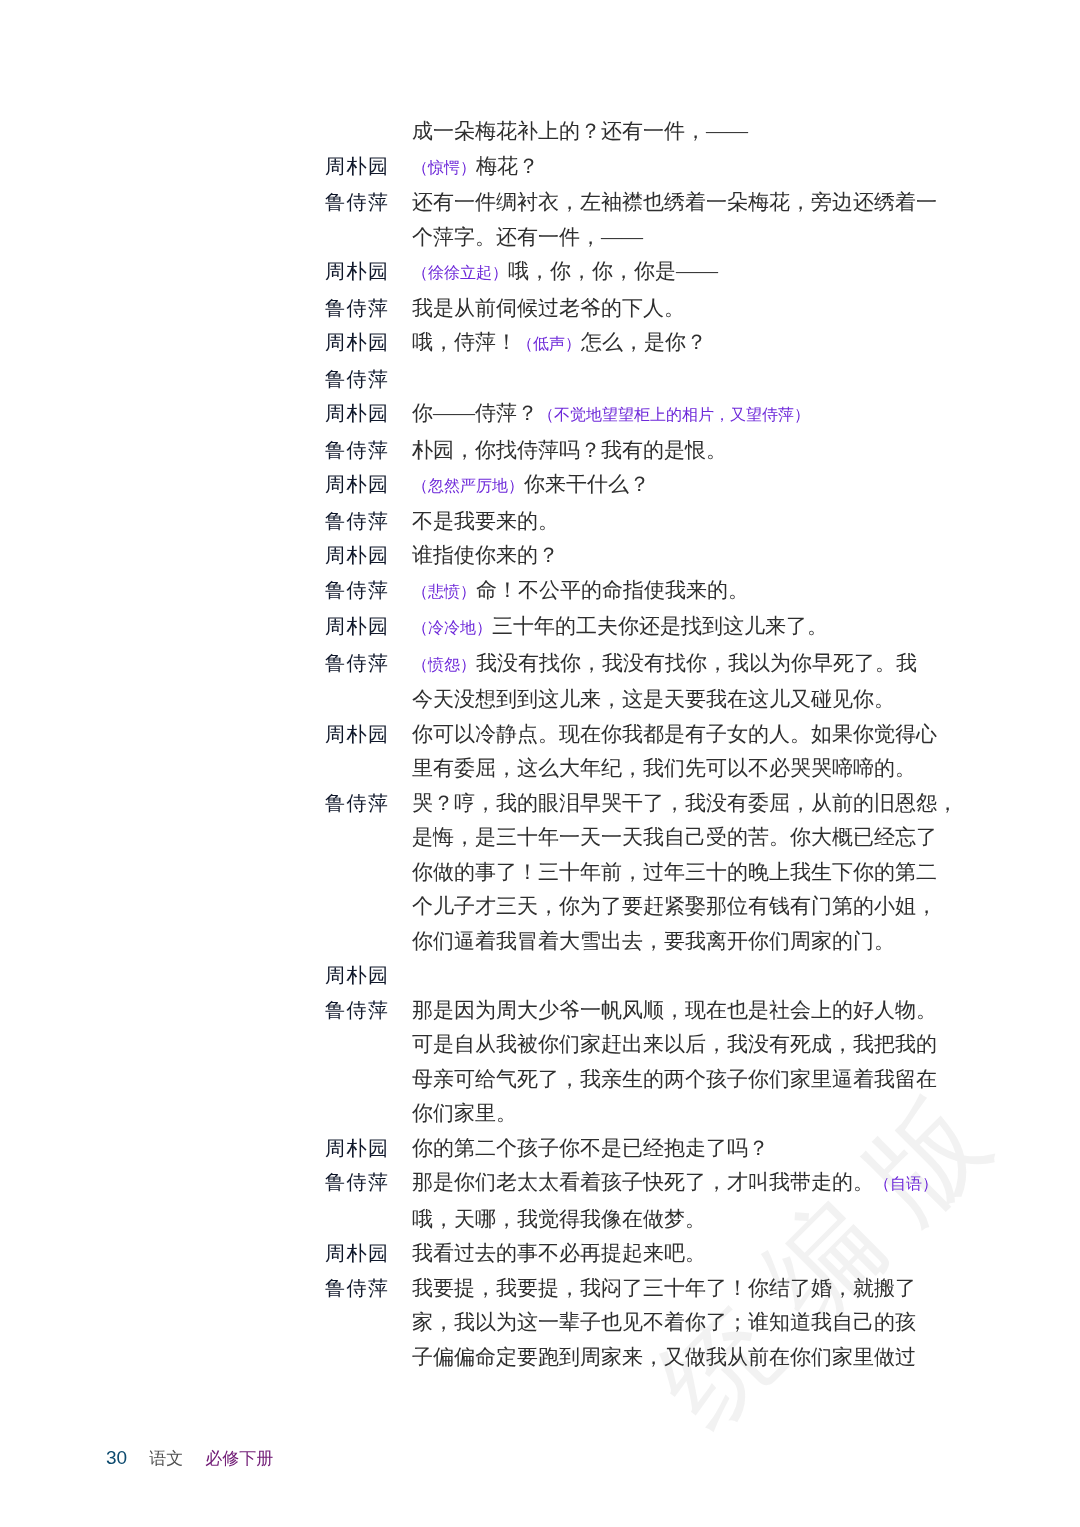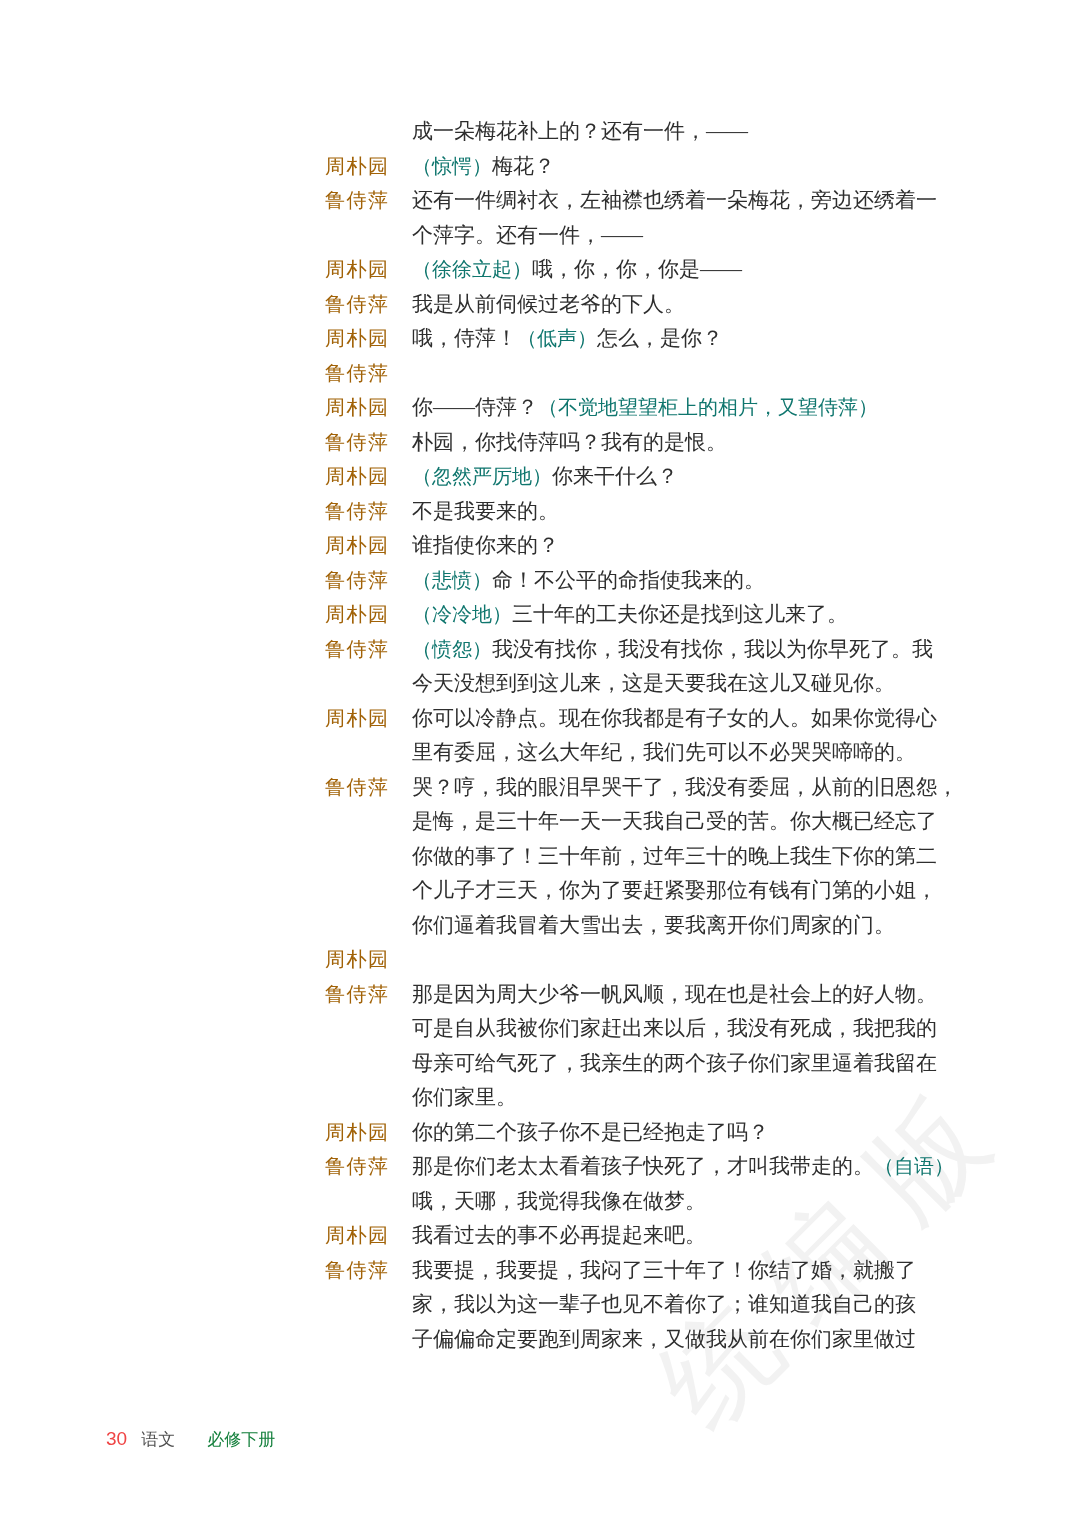--- a/index.html
+++ b/index.html
@@ -36,56 +36,57 @@
     width: 644px;
   }
   .turn {
     display: grid;
     grid-template-columns: 87px 1fr;
     align-items: start;
   }
   .speaker {
     font-size: 20px;
     line-height: 34.5px;
-    color: #a16207;
+    color: #0f172a;
     letter-spacing: 1.5px;
     white-space: nowrap;
   }
   .text {
     font-size: 21px;
     line-height: 34.5px;
     white-space: pre-line;
     color: #2e2e2e;
   }
   .text .stage {
-    font-size: 20px;
-    color: #0f766e;
+    font-size: 16px;
+    color: #6d28d9;
   }
   .footer {
     position: absolute;
     left: 106px;
     top: 1428px;
     display: flex;
     align-items: baseline;
     color: #565656;
   }
   .footer .pagenum {
     font-family: "Liberation Sans", "DejaVu Sans", sans-serif;
     font-size: 19px;
-    margin-right: 14px;
-    color: #ef4444;
+    margin-right: 22px;
+    color: #0c4a6e;
   }
   .footer .subject {
     font-size: 17px;
-    margin-right: 32px;
+    margin-right: 22px;
     color: #4f4f4f;
   }
   .footer .volume {
     font-size: 17px;
-    color: #15803d;
+    color: #701a75;
+    margin-top: 19px;
   }
 </style>
 </head>
 <body>
 
 <div class="page">
 
   <div class="watermark">统编版</div>
 
   <main class="dialogue" id="dialogue">

